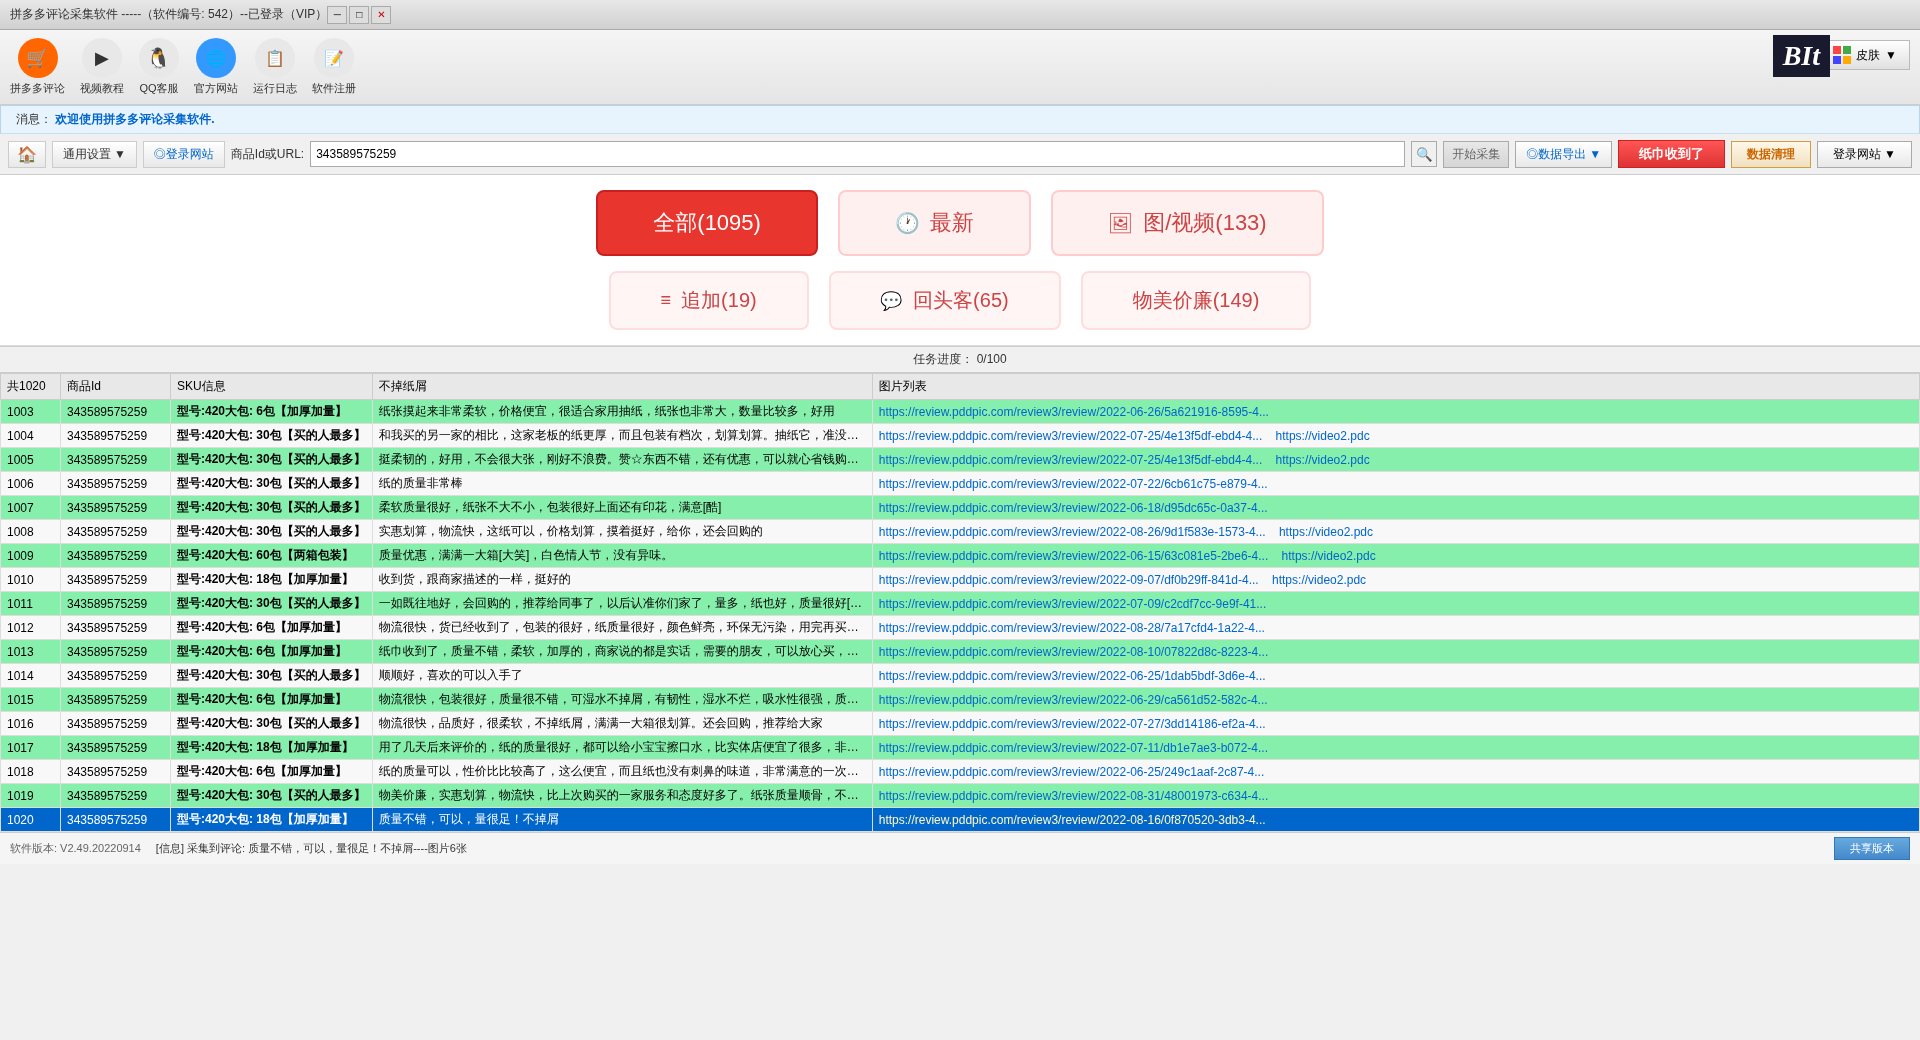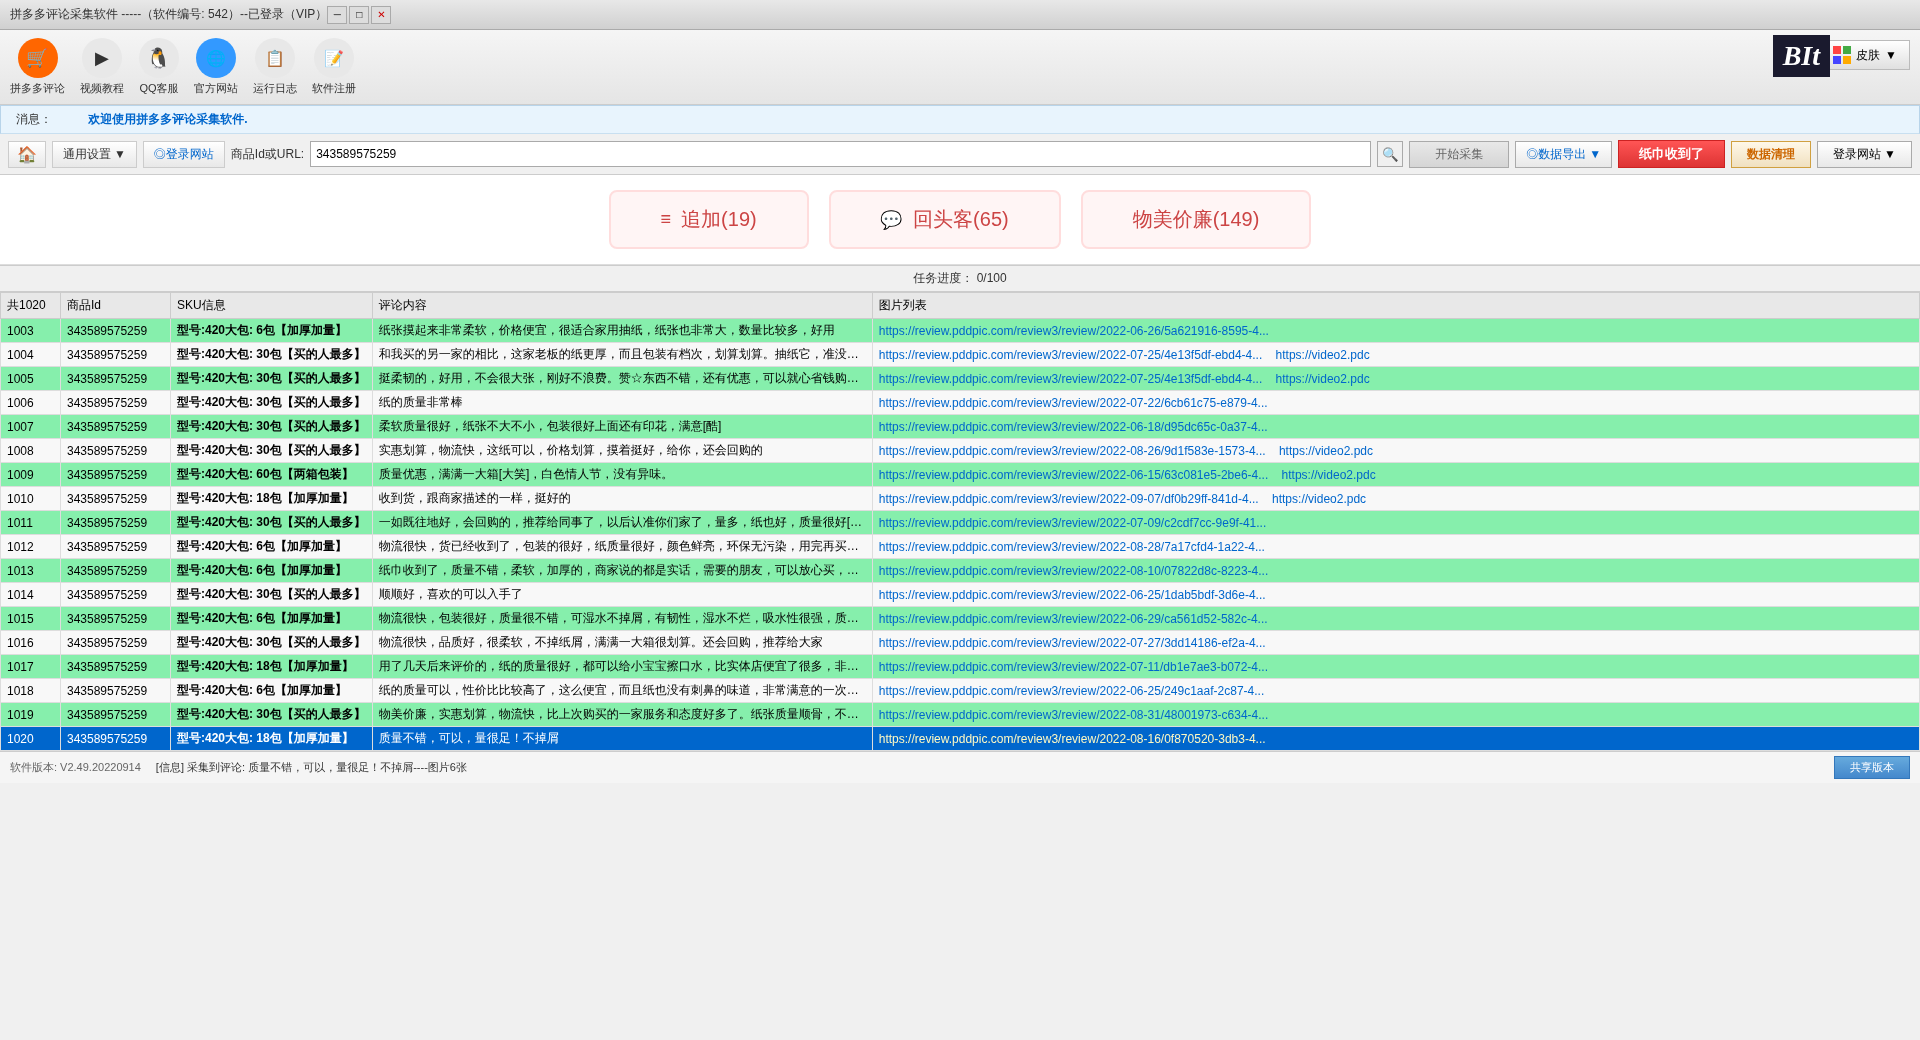--- a/index.html
+++ b/index.html
@@ -101,55 +101,68 @@
       <span>皮肤</span>
       <span>▼</span>
     </div>
   </div>
 
   <div style="position:absolute;right:90px;top:5px;background:#1a1a2e;color:#fff;font-size:28px;font-weight:bold;font-style:italic;padding:5px 10px;font-family:serif;">BIt</div>
 </div>
 
 <div id="msgbar" style="background:#e8f4fd;border-bottom:1px solid #c8dff0;padding:5px 15px;">
   <span style="color:#333;">消息：</span>
-  <span style="color:#0066cc;font-weight:bold;margin-left:33px;">欢迎使用拼多多评论采集软件.</span>
+  <span style="color:#0066cc;font-weight:bold;">欢迎使用拼多多评论采集软件.</span>
 </div>
 
 <div id="ctrlbar" style="background:#f0f0f0;border-bottom:1px solid #ccc;padding:6px 8px;display:flex;align-items:center;gap:6px;">
   <button class="ctrl-btn" style="padding:3px 8px;font-size:16px;">🏠</button>
   <button class="ctrl-btn" style="color:#333;">
     <span>通用设置</span>
     <span>▼</span>
   </button>
   <button class="ctrl-btn blue">
     <span>◎登录网站</span>
   </button>
   <span style="white-space:nowrap;color:#333;">商品Id或URL:</span>
   <input type="text" class="url-input" style="flex: 1 1 0%; height: 26px; border: 1px solid rgb(170, 170, 170); padding: 0px 5px;" value="343589575259">
   <button class="search-btn">🔍</button>
-  <button class="start-btn" style="background:linear-gradient(to bottom,#e8e8e8,#d5d5d5);border:1px solid #aaa;padding:4px 25px;color:#666;">
+  <button class="start-btn" style="background:linear-gradient(to bottom,#e8e8e8,#d5d5d5);border:1px solid #aaa;padding:4px 8px;color:#666;">
     <span>开始采集</span>
   </button>
   <button class="export-btn" style="background:linear-gradient(to bottom,#fff,#e8e8e8);border:1px solid #aaa;padding:4px 10px;color:#0066cc;display:flex;align-items:center;gap:3px;">
     <span>◎数据导出</span>
     <span>▼</span>
   </button>
   <button class="stop-btn" style="background:linear-gradient(to bottom,#ff5555,#dd3333);border:1px solid #cc2222;padding:4px 20px;color:#fff;font-weight:bold;font-size:13px;">
     <span>纸巾收到了</span>
   </button>
   <button class="clear-btn" style="background:linear-gradient(to bottom,#fff8e8,#f0e0c0);border:1px solid #d0a040;padding:4px 15px;color:#cc6600;font-weight:bold;">
     <span>数据清理</span>
   </button>
   <button class="other-btn" style="background:linear-gradient(to bottom,#fff,#e8e8e8);border:1px solid #aaa;padding:4px 15px;display:flex;align-items:center;gap:3px;">
     <span>登录网站</span>
     <span>▼</span>
   </button>
 </div>
 
 <div id="filterarea" style="background:#fff;padding:15px 20px;display:flex;flex-direction:column;gap:15px;border-bottom:1px solid #ddd;">
+  <div class="filter-row" style="display:flex;gap:20px;justify-content:center;">
+    <button style="background:#e8352d;color:#fff;border:2px solid #c82020;padding:16px 55px;border-radius:8px;font-size:22px;cursor:pointer;">
+      <span>全部(1095)</span>
+    </button>
+    <button style="background:#fff0f0;color:#cc4444;border:2px solid #ffcccc;padding:16px 55px;border-radius:8px;font-size:22px;cursor:pointer;display:flex;align-items:center;gap:10px;">
+      <span style="font-size:20px;">🕐</span>
+      <span>最新</span>
+    </button>
+    <button style="background:#fff0f0;color:#cc4444;border:2px solid #ffcccc;padding:16px 55px;border-radius:8px;font-size:22px;cursor:pointer;display:flex;align-items:center;gap:10px;">
+      <span style="font-size:20px;">🖼</span>
+      <span>图/视频(133)</span>
+    </button>
+  </div>
   <div class="filter-row" style="display:flex;gap:20px;justify-content:center;">
     <button style="background:#fff5f5;color:#cc4444;border:2px solid #ffdddd;padding:14px 50px;border-radius:8px;font-size:20px;cursor:pointer;display:flex;align-items:center;gap:10px;">
       <span style="font-size:18px;">≡</span>
       <span>追加(19)</span>
     </button>
     <button style="background:#fff5f5;color:#cc4444;border:2px solid #ffdddd;padding:14px 50px;border-radius:8px;font-size:20px;cursor:pointer;display:flex;align-items:center;gap:10px;">
       <span style="font-size:18px;">💬</span>
       <span>回头客(65)</span>
     </button>
     <button style="background:#fff5f5;color:#cc4444;border:2px solid #ffdddd;padding:14px 50px;border-radius:8px;font-size:20px;cursor:pointer;">
@@ -164,21 +177,21 @@
 </div>
 
 <div id="tablearea" style="flex:1;overflow:hidden;display:flex;flex-direction:column;">
   <div class="table-container" style="overflow:auto;flex:1;">
     <table>
       <thead>
         <tr>
           <th style="width:60px;">共1020</th>
           <th style="width:110px;">商品Id</th>
           <th style="width:200px;">SKU信息</th>
-          <th style="width:500px;">评论内容</th>
+          <th style="width:500px;">不掉纸屑</th>
           <th style="width:auto;">图片列表</th>
         </tr>
       </thead>
       <tbody id="table-body">
       <tr>
     <td style="">1003</td>
     <td style="">343589575259</td>
     <td style=""><b>型号:420大包: 6包【加厚加量】</b></td>
     <td style="max-width:500px;overflow:hidden;text-overflow:ellipsis;">纸张摸起来非常柔软，价格便宜，很适合家用抽纸，纸张也非常大，数量比较多，好用</td>
     <td style="max-width:400px;overflow:hidden;text-overflow:ellipsis;color:#0066cc">https://review.pddpic.com/review3/review/2022-06-26/5a621916-8595-4...</td>

